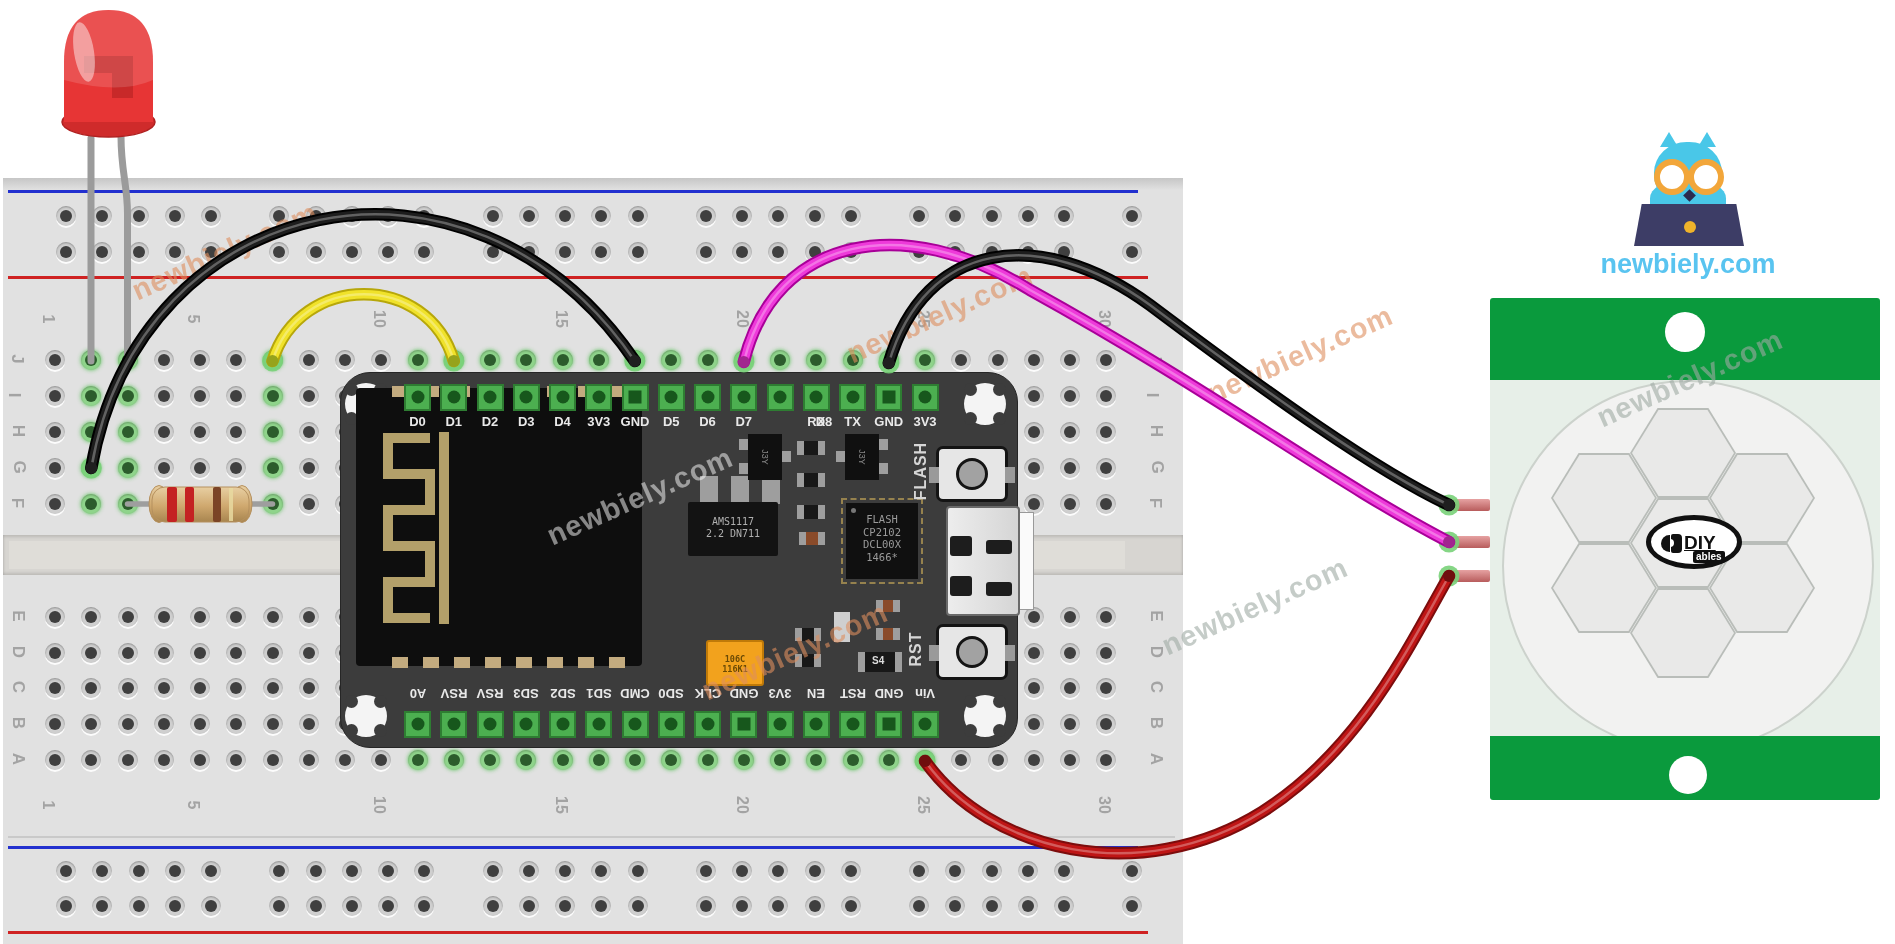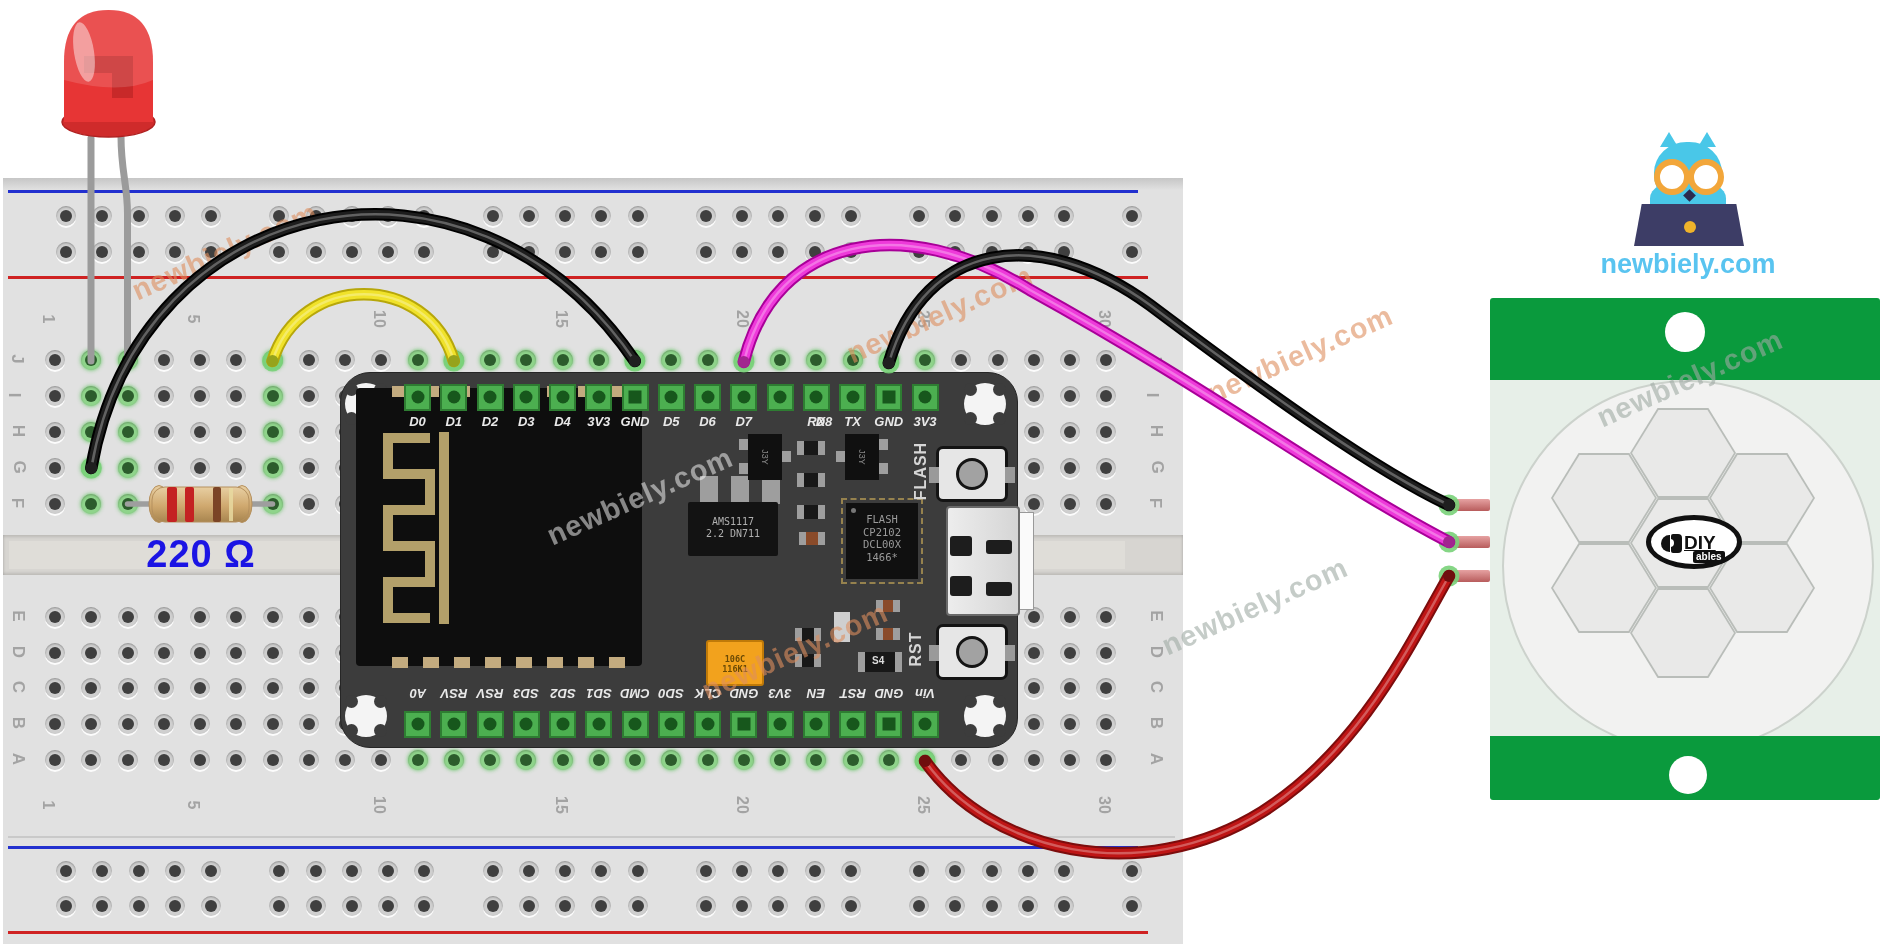--- a/index.html
+++ b/index.html
@@ -55,21 +55,21 @@
   .btn-label{position:absolute;color:#d6d6d6;font-weight:bold;font-size:16px;letter-spacing:1px;
              transform:rotate(-90deg);transform-origin:center;z-index:12;white-space:nowrap;}
   .usb{left:946px;top:506px;width:74px;height:110px;background:linear-gradient(90deg,#ededed,#d5d5d5);
        border:2px solid #6a6a6a;border-radius:4px;z-index:12;}
   .usb-cap{left:1016px;top:512px;width:18px;height:98px;background:#fafafa;border:1px solid #999;z-index:11;}
   .usb-pin{position:absolute;background:#1d1d1d;border-radius:3px;z-index:13;}
   .pin-pad{position:absolute;width:27px;height:27px;background:#4caf50;border:2px solid #2e7d32;z-index:12;}
   .pin-pad::after{content:"";position:absolute;left:50%;top:50%;width:13px;height:13px;transform:translate(-50%,-50%);
                   border-radius:50%;background:#17571c;}
   .pin-pad.sq::after{border-radius:0;}
-  .pin-label{position:absolute;width:36px;text-align:center;color:#e9e9e9;font-size:13px;font-weight:bold;z-index:12;font-style:italic;}
+  .pin-label{position:absolute;width:36px;text-align:center;color:#e9e9e9;font-size:13px;font-weight:bold;z-index:12;}
   .pin-label.flip{transform:rotate(180deg);}
   .cap-orange{left:706px;top:640px;width:58px;height:46px;background:#f2a21d;border:2px solid #c07a08;border-radius:3px;z-index:12;
               color:#6b4a05;font-size:8.5px;font-weight:bold;text-align:center;line-height:10px;padding-top:12px;
               font-family:"DejaVu Sans Mono",monospace;}
   .silabs-wrap{left:841px;top:498px;width:82px;height:86px;border:2px dashed #96824e;z-index:12;}
   .silabs{position:absolute;inset:3px;background:#101010;color:#9a9a9a;font-family:"DejaVu Sans Mono",monospace;
           font-size:10.5px;line-height:12.5px;text-align:center;padding-top:10px;}
   .silabs i{position:absolute;left:5px;top:5px;width:5px;height:5px;border-radius:50%;background:#777;font-style:normal;}
   .j3y{position:absolute;width:34px;height:46px;background:#101010;z-index:12;}
   .j3y b{position:absolute;left:50%;top:50%;transform:translate(-50%,-50%) rotate(90deg);color:#8a8a8a;font-size:9px;font-weight:normal;}
@@ -564,21 +564,20 @@
       <div class="bb-num" style="left: 370.25px; top: 796px;">10</div>
       <div class="bb-num" style="left: 551.5px; top: 310px;">15</div>
       <div class="bb-num" style="left: 551.5px; top: 796px;">15</div>
       <div class="bb-num" style="left: 732.75px; top: 310px;">20</div>
       <div class="bb-num" style="left: 732.75px; top: 796px;">20</div>
       <div class="bb-num" style="left: 914px; top: 310px;">25</div>
       <div class="bb-num" style="left: 914px; top: 796px;">25</div>
       <div class="bb-num" style="left: 1095.25px; top: 310px;">30</div>
       <div class="bb-num" style="left: 1095.25px; top: 796px;">30</div>
     </div>
-  <div class="abs res-label">220 Ω</div>
 
   <div class="abs pcb"></div>
   <div class="abs mount" style="left:345px;top:383px;">
       <span></span>
       <span></span>
       <span></span>
       <span></span>
     </div>
   <div class="abs mount" style="left:964px;top:383px;">
       <span></span>

